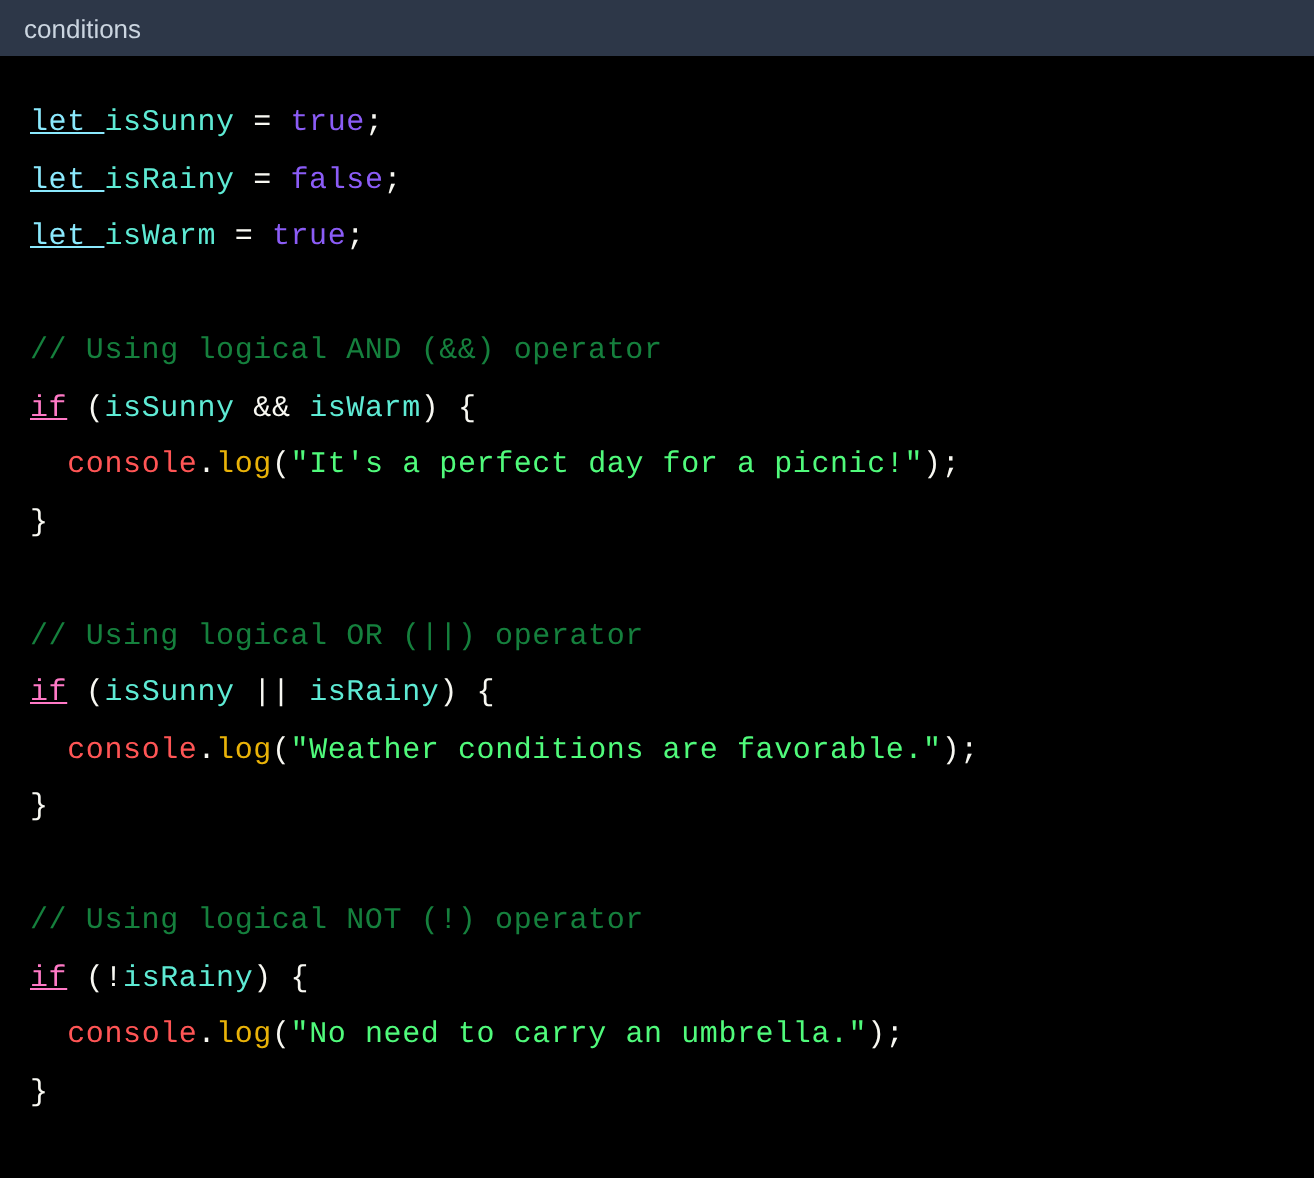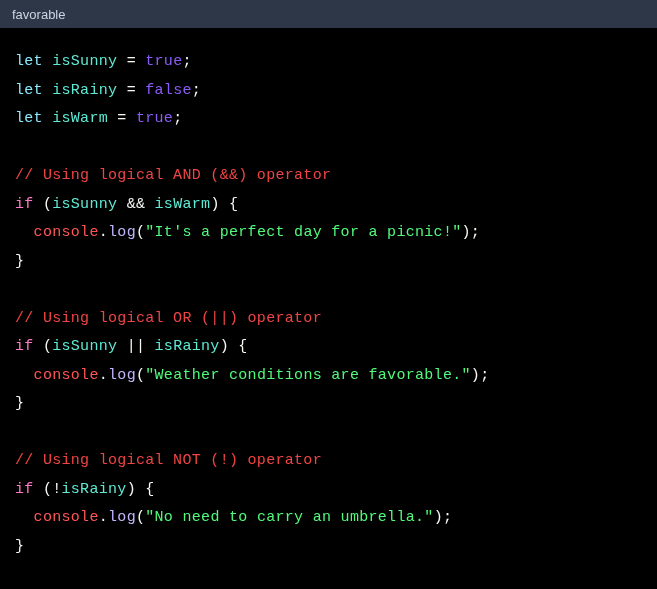--- a/index.html
+++ b/index.html
@@ -21,31 +21,31 @@
     display: flex;
     align-items: center;
   }
   .code-area {
     padding: 20px 15px;
     line-height: 28.5px;
     white-space: pre;
     color: #f8f8f2;
     letter-spacing: 0.3px;
   }
-  .tok-keyword { color: #ff79c6; }
-  .tok-declare { color: #8be9fd; }
+  .tok-keyword { color: #ff79c6; text-decoration: underline; }
+  .tok-declare { color: #8be9fd; text-decoration: underline; }
   .tok-ident { color: #5eead4; }
   .tok-bool { color: #8b5cf6; }
   .tok-punct { color: #f8f8f2; }
-  .tok-comment { color: #ef4444; }
+  .tok-comment { color: #15803d; }
   .tok-obj { color: #ff5555; font-family: Liberation Mono, monospace; }
-  .tok-method { color: #c4b5fd; }
+  .tok-method { color: #eab308; }
   .tok-string { color: #50fa7b; }
   .code-line { display: block; height: 28.5px; }
 </style>
 </head>
 <body>
 
 <div class="header">
-  <span>favorable</span>
+  <span>conditions</span>
 </div>
 
 <div class="code-area" id="code-block"><span class="code-line"><span class="tok-declare">let </span><span class="tok-ident">isSunny</span><span class="tok-punct"> = </span><span class="tok-bool">true</span><span class="tok-punct">;</span></span><span class="code-line"><span class="tok-declare">let </span><span class="tok-ident">isRainy</span><span class="tok-punct"> = </span><span class="tok-bool">false</span><span class="tok-punct">;</span></span><span class="code-line"><span class="tok-declare">let </span><span class="tok-ident">isWarm</span><span class="tok-punct"> = </span><span class="tok-bool">true</span><span class="tok-punct">;</span></span><span class="code-line">&nbsp;</span><span class="code-line"><span class="tok-comment">// Using logical AND (&amp;&amp;) operator</span></span><span class="code-line"><span class="tok-keyword">if</span><span class="tok-punct"> (</span><span class="tok-ident">isSunny</span><span class="tok-punct"> &amp;&amp; </span><span class="tok-ident">isWarm</span><span class="tok-punct">) {</span></span><span class="code-line"><span class="tok-punct">  </span><span class="tok-obj">console</span><span class="tok-punct">.</span><span class="tok-method">log</span><span class="tok-punct">(</span><span class="tok-string">"It's a perfect day for a picnic!"</span><span class="tok-punct">);</span></span><span class="code-line"><span class="tok-punct">}</span></span><span class="code-line">&nbsp;</span><span class="code-line"><span class="tok-comment">// Using logical OR (||) operator</span></span><span class="code-line"><span class="tok-keyword">if</span><span class="tok-punct"> (</span><span class="tok-ident">isSunny</span><span class="tok-punct"> || </span><span class="tok-ident">isRainy</span><span class="tok-punct">) {</span></span><span class="code-line"><span class="tok-punct">  </span><span class="tok-obj">console</span><span class="tok-punct">.</span><span class="tok-method">log</span><span class="tok-punct">(</span><span class="tok-string">"Weather conditions are favorable."</span><span class="tok-punct">);</span></span><span class="code-line"><span class="tok-punct">}</span></span><span class="code-line">&nbsp;</span><span class="code-line"><span class="tok-comment">// Using logical NOT (!) operator</span></span><span class="code-line"><span class="tok-keyword">if</span><span class="tok-punct"> (!</span><span class="tok-ident">isRainy</span><span class="tok-punct">) {</span></span><span class="code-line"><span class="tok-punct">  </span><span class="tok-obj">console</span><span class="tok-punct">.</span><span class="tok-method">log</span><span class="tok-punct">(</span><span class="tok-string">"No need to carry an umbrella."</span><span class="tok-punct">);</span></span><span class="code-line"><span class="tok-punct">}</span></span></div>
 
 </body></html>

